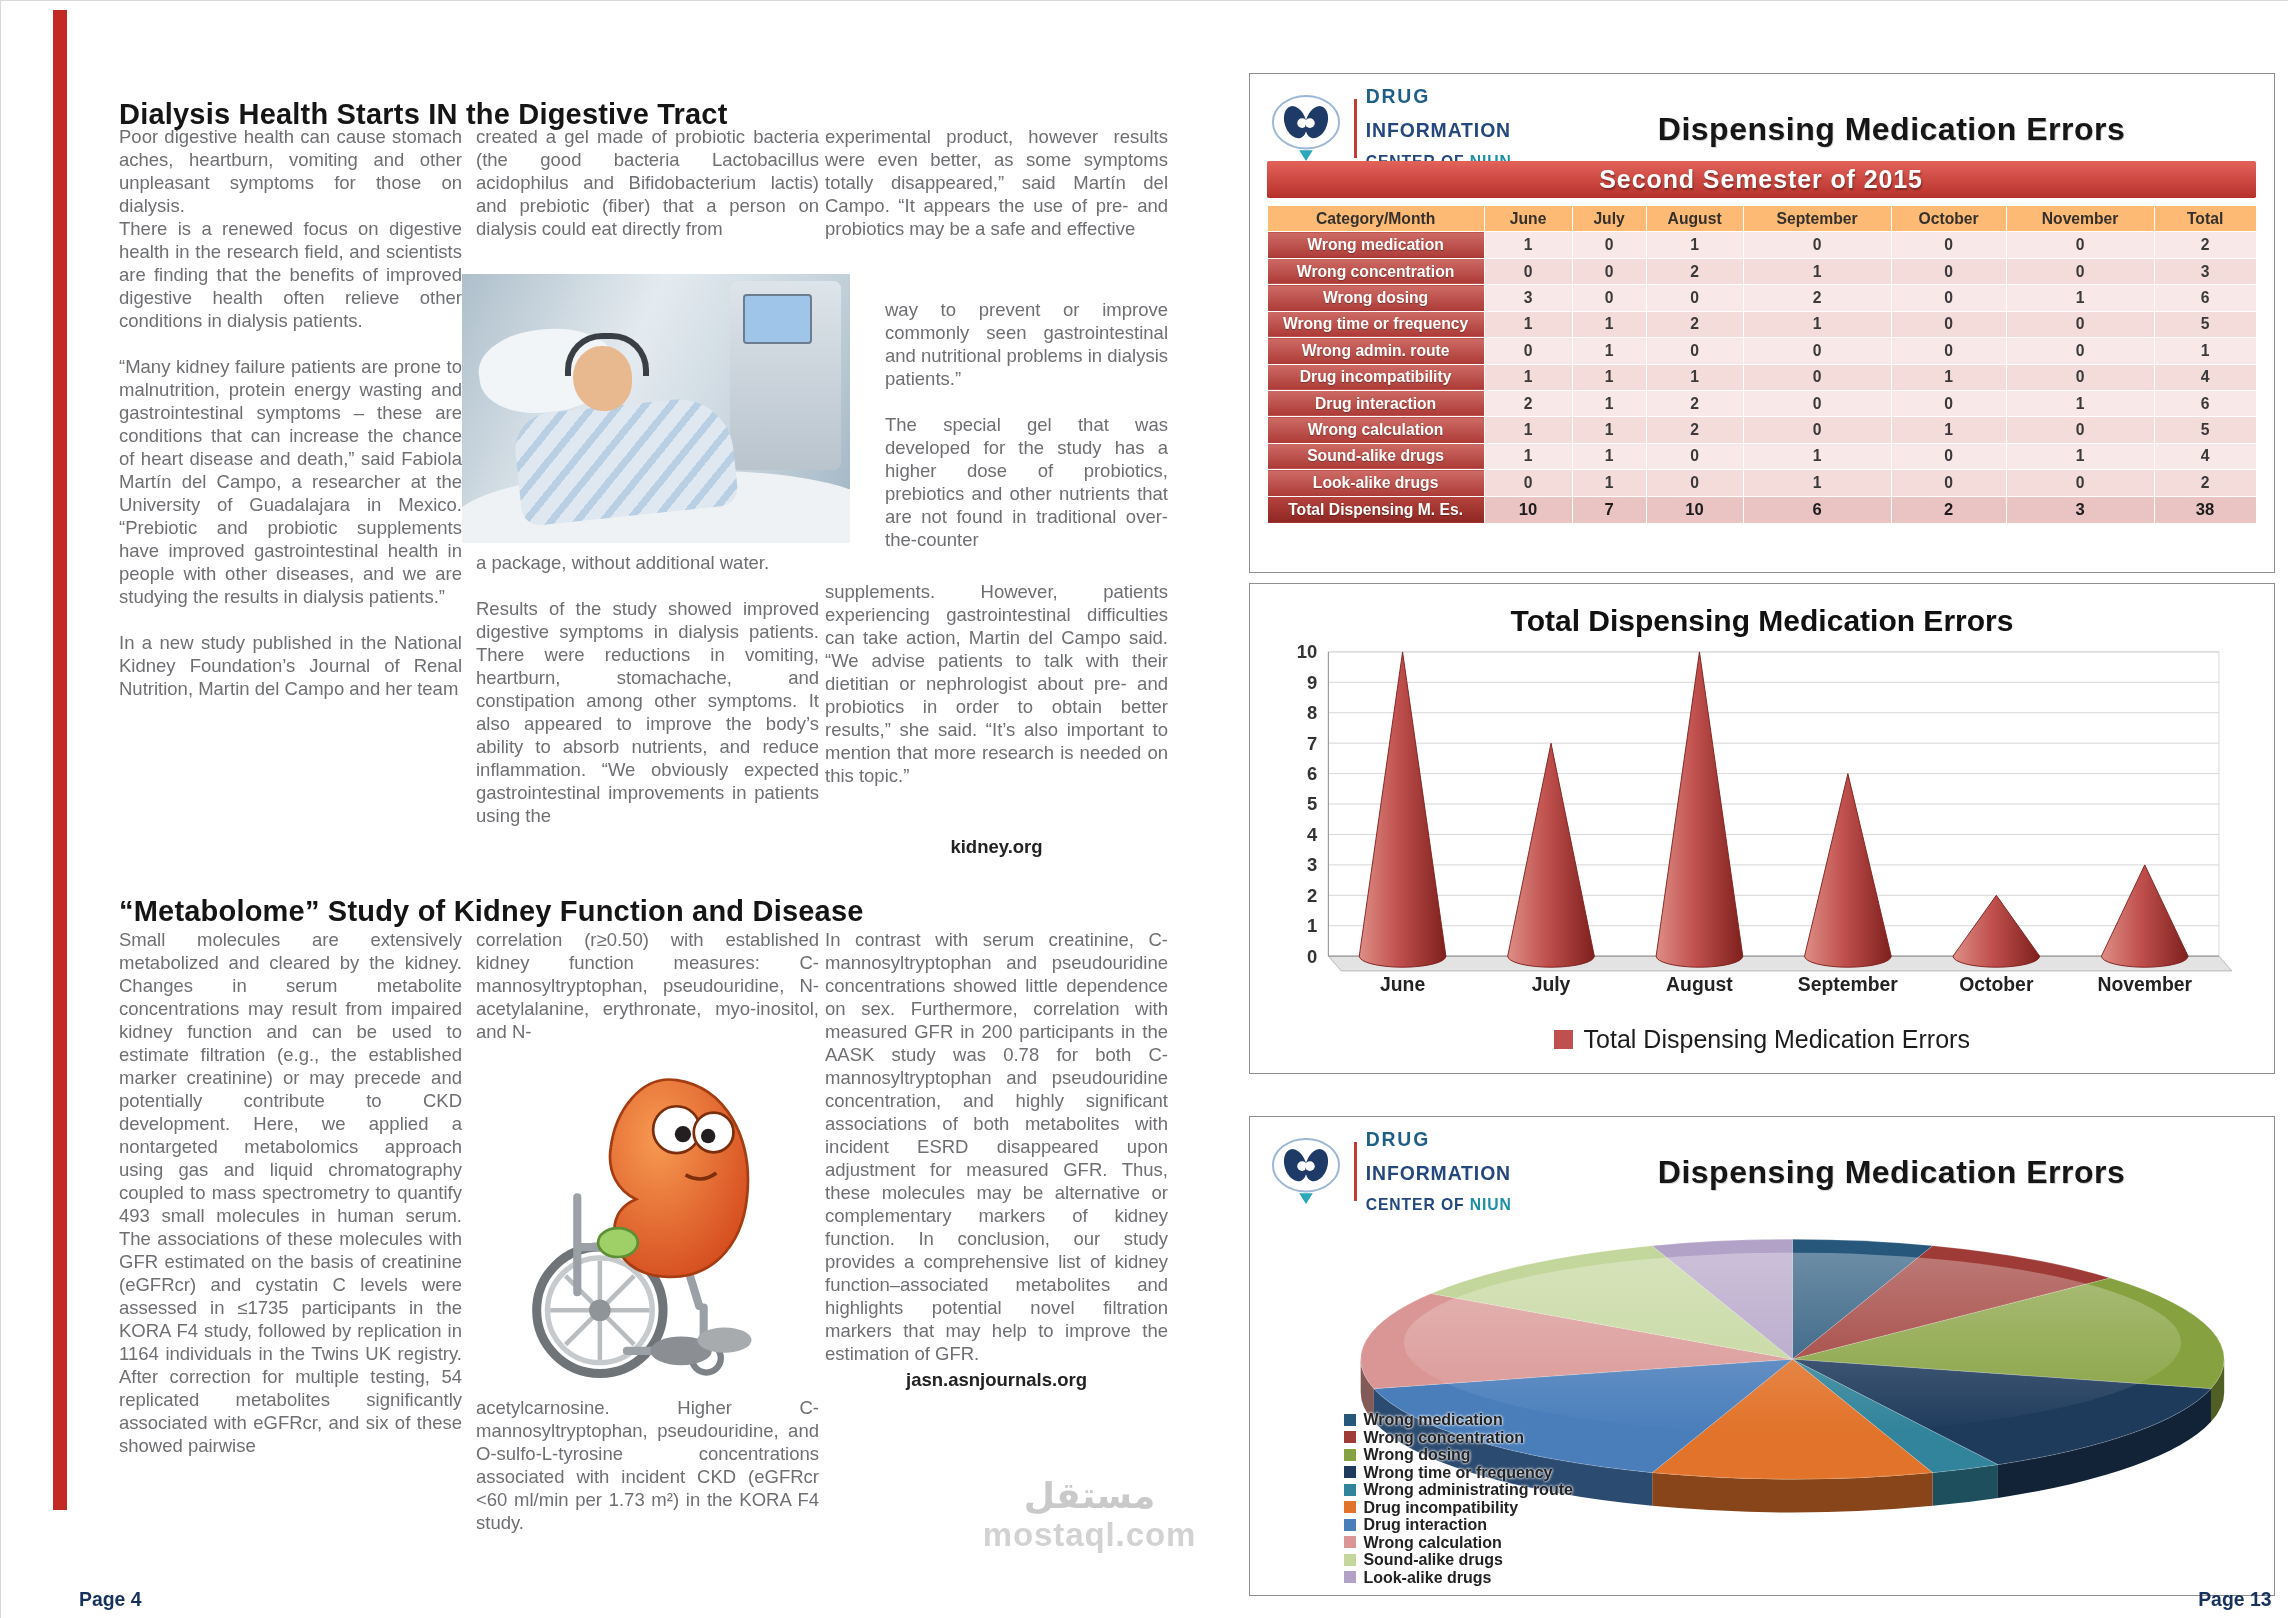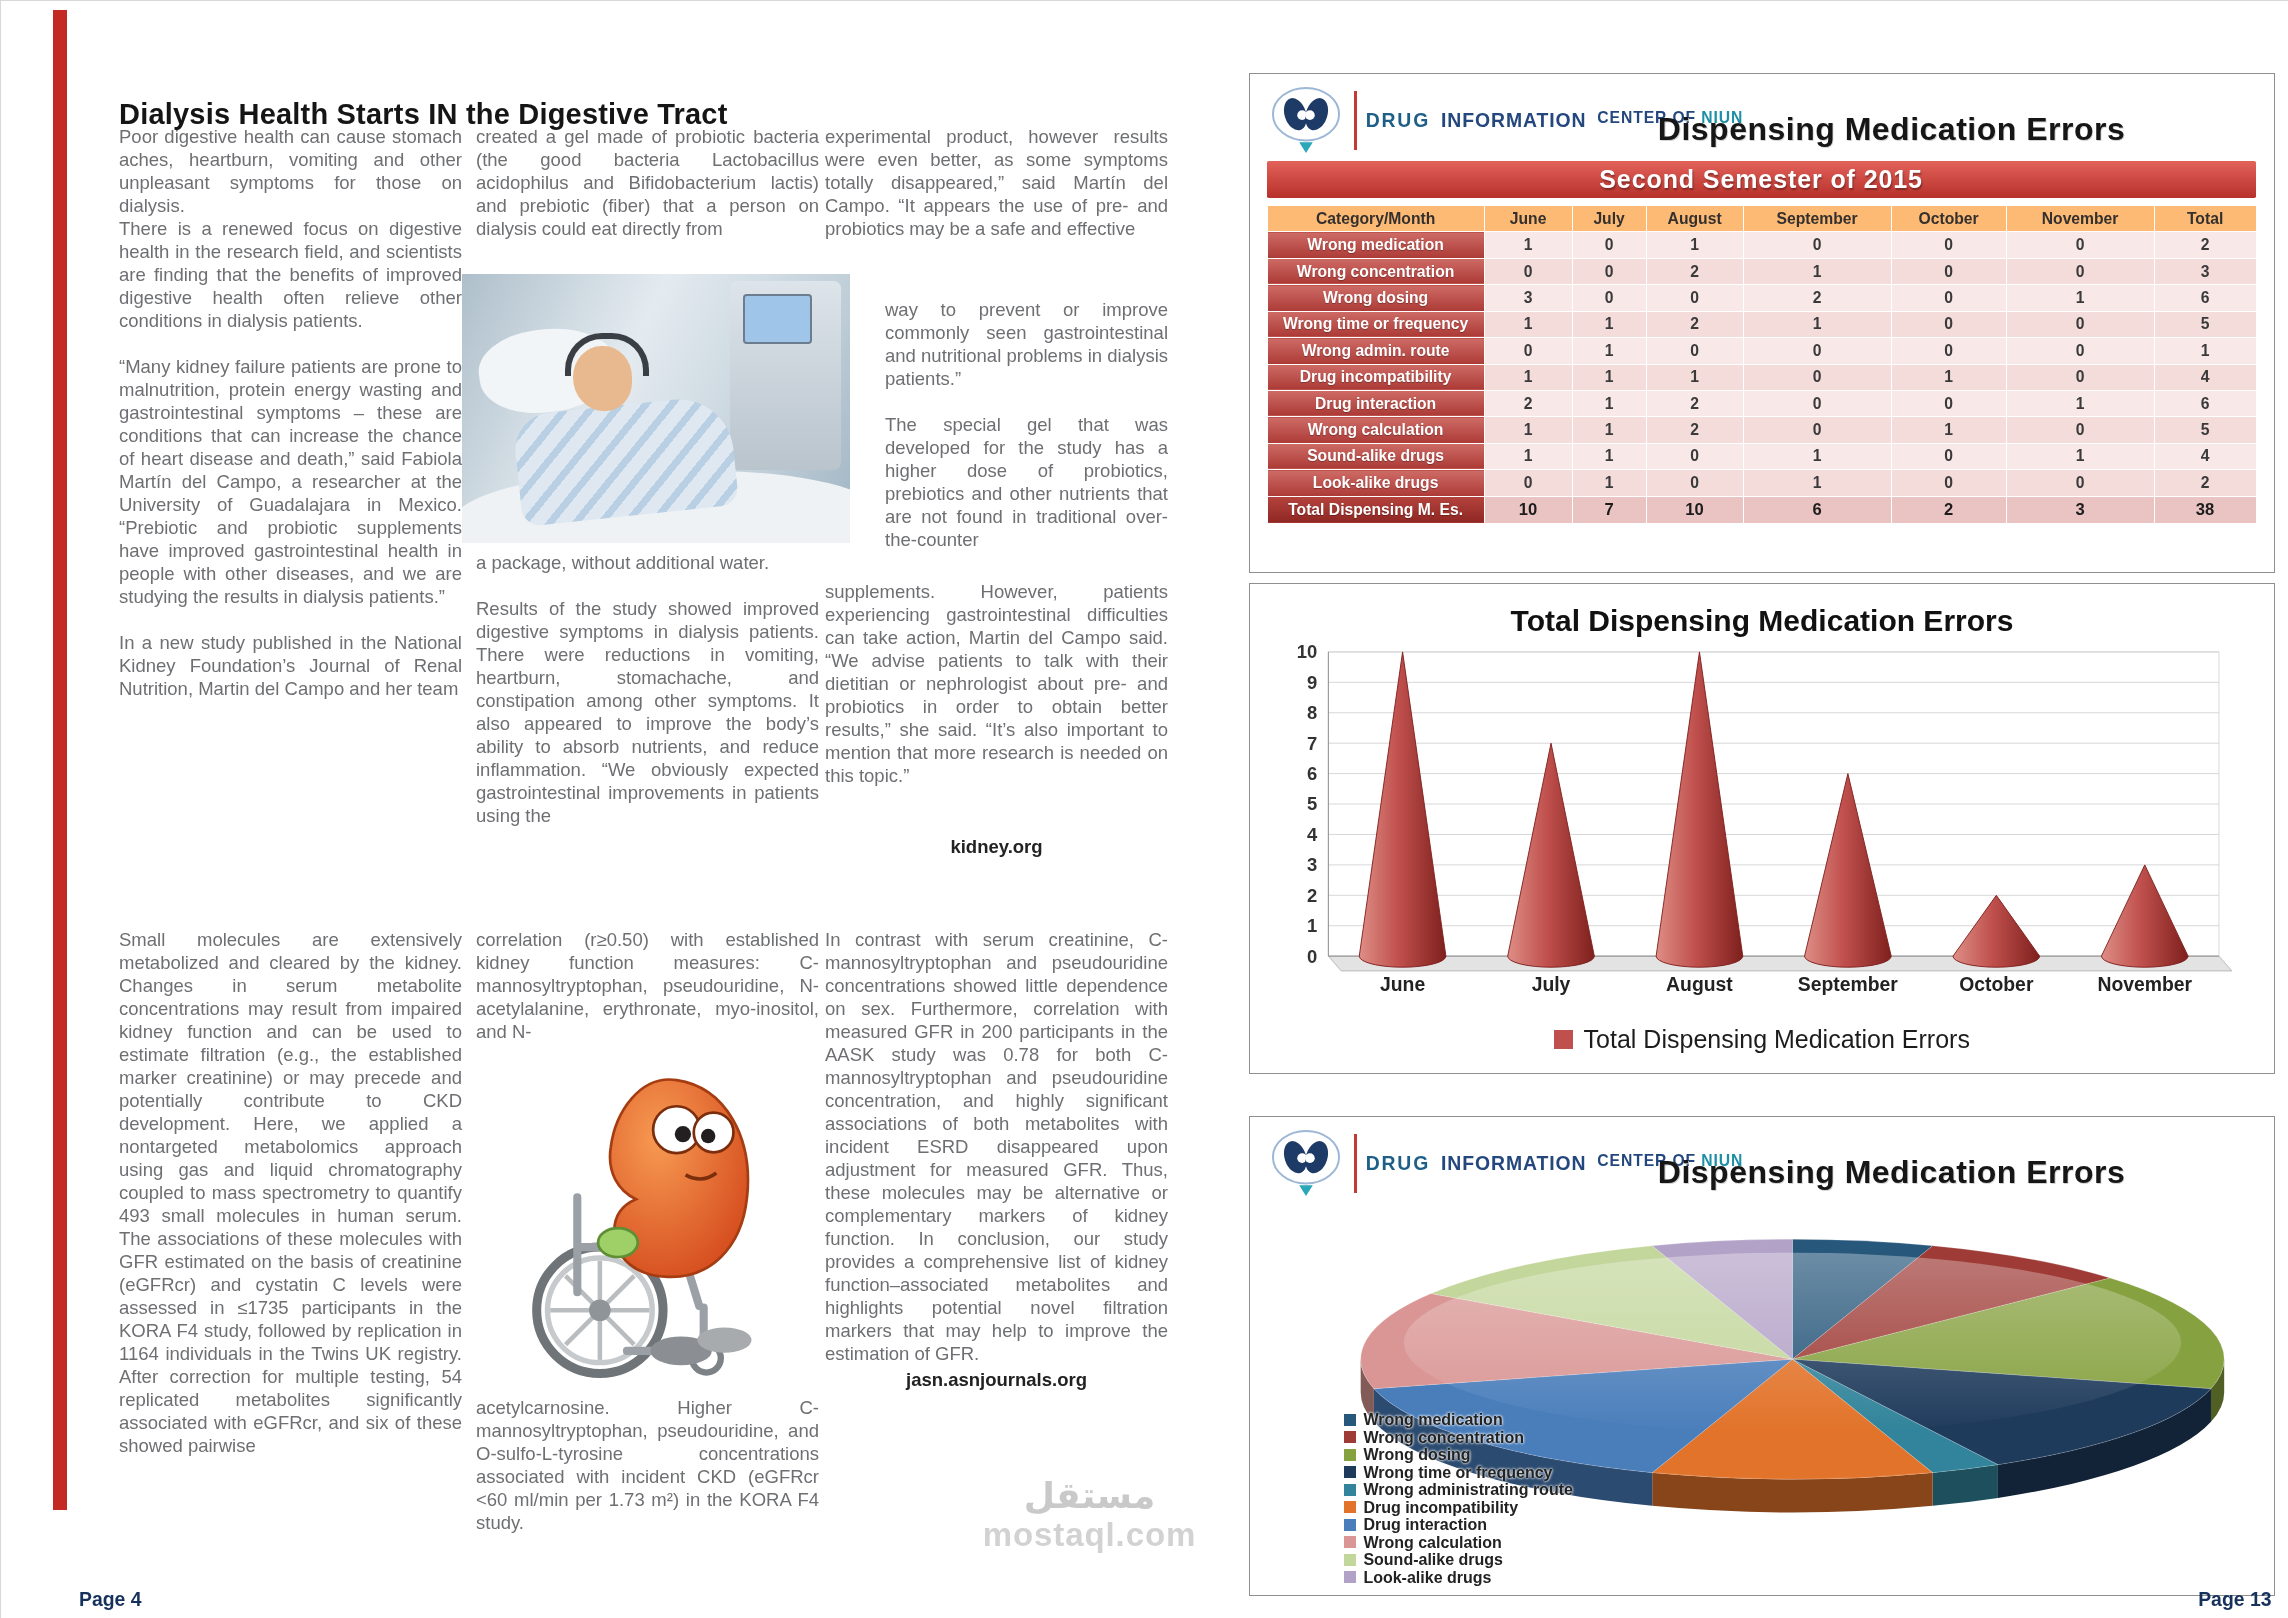--- a/index.html
+++ b/index.html
@@ -45,21 +45,21 @@
 
   
   .panel{position:absolute;left:1248px;width:1024px;background:#fff;border:0.9px solid #8f8f8f;}
   #panel-table{top:72px;height:498px;}
   #panel-cone{top:582px;height:489px;}
   #panel-pie{top:1115px;height:478px;}
 
   .logo{position:absolute;left:16.6px;top:11px;display:flex;align-items:center;gap:9.2px;}
   .logo-icon{width:78px;height:70px;}
   .logo-divider{width:2.8px;height:59px;background:#C23B35;}
-  .logo-text{display:flex;flex-direction:row;justify-content:center;gap:11px;}
+  .logo-text{display:flex;flex-direction:column;justify-content:center;gap:11px;}
   .lg1{font-size:19.4px;font-weight:bold;color:#1D5F86;letter-spacing:1.8px;}
   .lg2{font-size:19.4px;font-weight:bold;color:#24477E;letter-spacing:0.9px;}
   .lg3{font-size:15.7px;font-weight:bold;color:#24477E;letter-spacing:0.9px;}
   .lg3 .niun{color:#1D8FA6;}
 
   .panel-title{position:absolute;left:277px;top:37px;width:729px;text-align:center;font-size:32px;font-weight:bold;
                color:#161616;letter-spacing:0.5px;text-shadow:0.9px 0.9px 0 #d4d4d4;}
 
   .banner{position:absolute;left:16.6px;top:87px;width:989px;height:37px;border-radius:1.8px;
           background:linear-gradient(#E2625A,#B7312B);color:#fff;font-size:25px;font-weight:bold;
@@ -127,20 +127,21 @@
   <div class="body-txt" id="a1c2b">a package, without additional water.
 
 Results of the study showed improved digestive symptoms in dialysis patients. There were reductions in vomiting, heartburn, stomachache, and constipation among other symptoms. It also appeared to improve the body’s ability to absorb nutrients, and reduce inflammation. “We obviously expected gastrointestinal improvements in patients using the</div>
   <div class="body-txt" id="a1c3a">experimental product, however results were even better, as some symptoms totally disappeared,” said Martín del Campo. “It appears the use of pre- and probiotics may be a safe and effective</div>
   <div class="body-txt" id="a1c3b">way to prevent or improve commonly seen gastrointestinal and nutritional problems in dialysis patients.”
 
 The special gel that was developed for the study has a higher dose of probiotics, prebiotics and other nutrients that are not found in traditional over-the-counter</div>
   <div class="body-txt" id="a1c3c">supplements. However, patients experiencing gastrointestinal difficulties can take action, Martin del Campo said. “We advise patients to talk with their dietitian or nephrologist about pre- and probiotics in order to obtain better results,” she said. “It’s also important to mention that more research is needed on this topic.”</div>
   <div class="src-txt" id="a1src">kidney.org</div>
 
+  <h1 class="a-title" id="a2-title">“Metabolome”  Study of Kidney Function and Disease</h1>
   <div class="body-txt" id="a2c1">Small molecules are extensively metabolized and cleared by the kidney. Changes in serum metabolite concentrations may result from impaired kidney function and can be used to estimate filtration (e.g., the established marker creatinine) or may precede and potentially contribute to CKD development. Here, we applied a nontargeted metabolomics approach using gas and liquid chromatography coupled to mass spectrometry to quantify 493 small molecules in human serum. The associations of these molecules with GFR estimated on the basis of creatinine (eGFRcr) and cystatin C levels were assessed in ≤1735 participants in the KORA F4 study, followed by replication in 1164 individuals in the Twins UK registry. After correction for multiple testing, 54 replicated metabolites significantly associated with eGFRcr, and six of these showed pairwise</div>
   <div class="body-txt" id="a2c2a">correlation (r≥0.50) with established kidney function measures: C-mannosyltryptophan, pseudouridine, N-acetylalanine, erythronate, myo-inositol, and N-</div>
 
   <div class="cartoon">
     <svg viewBox="0 0 340 370" width="314" height="334">
       <defs>
         <radialGradient id="kidg" cx="35%" cy="30%" r="80%">
           <stop offset="0" stop-color="#f79a52"></stop>
             <stop offset="1" stop-color="#d4491c"></stop>
         </radialGradient>

